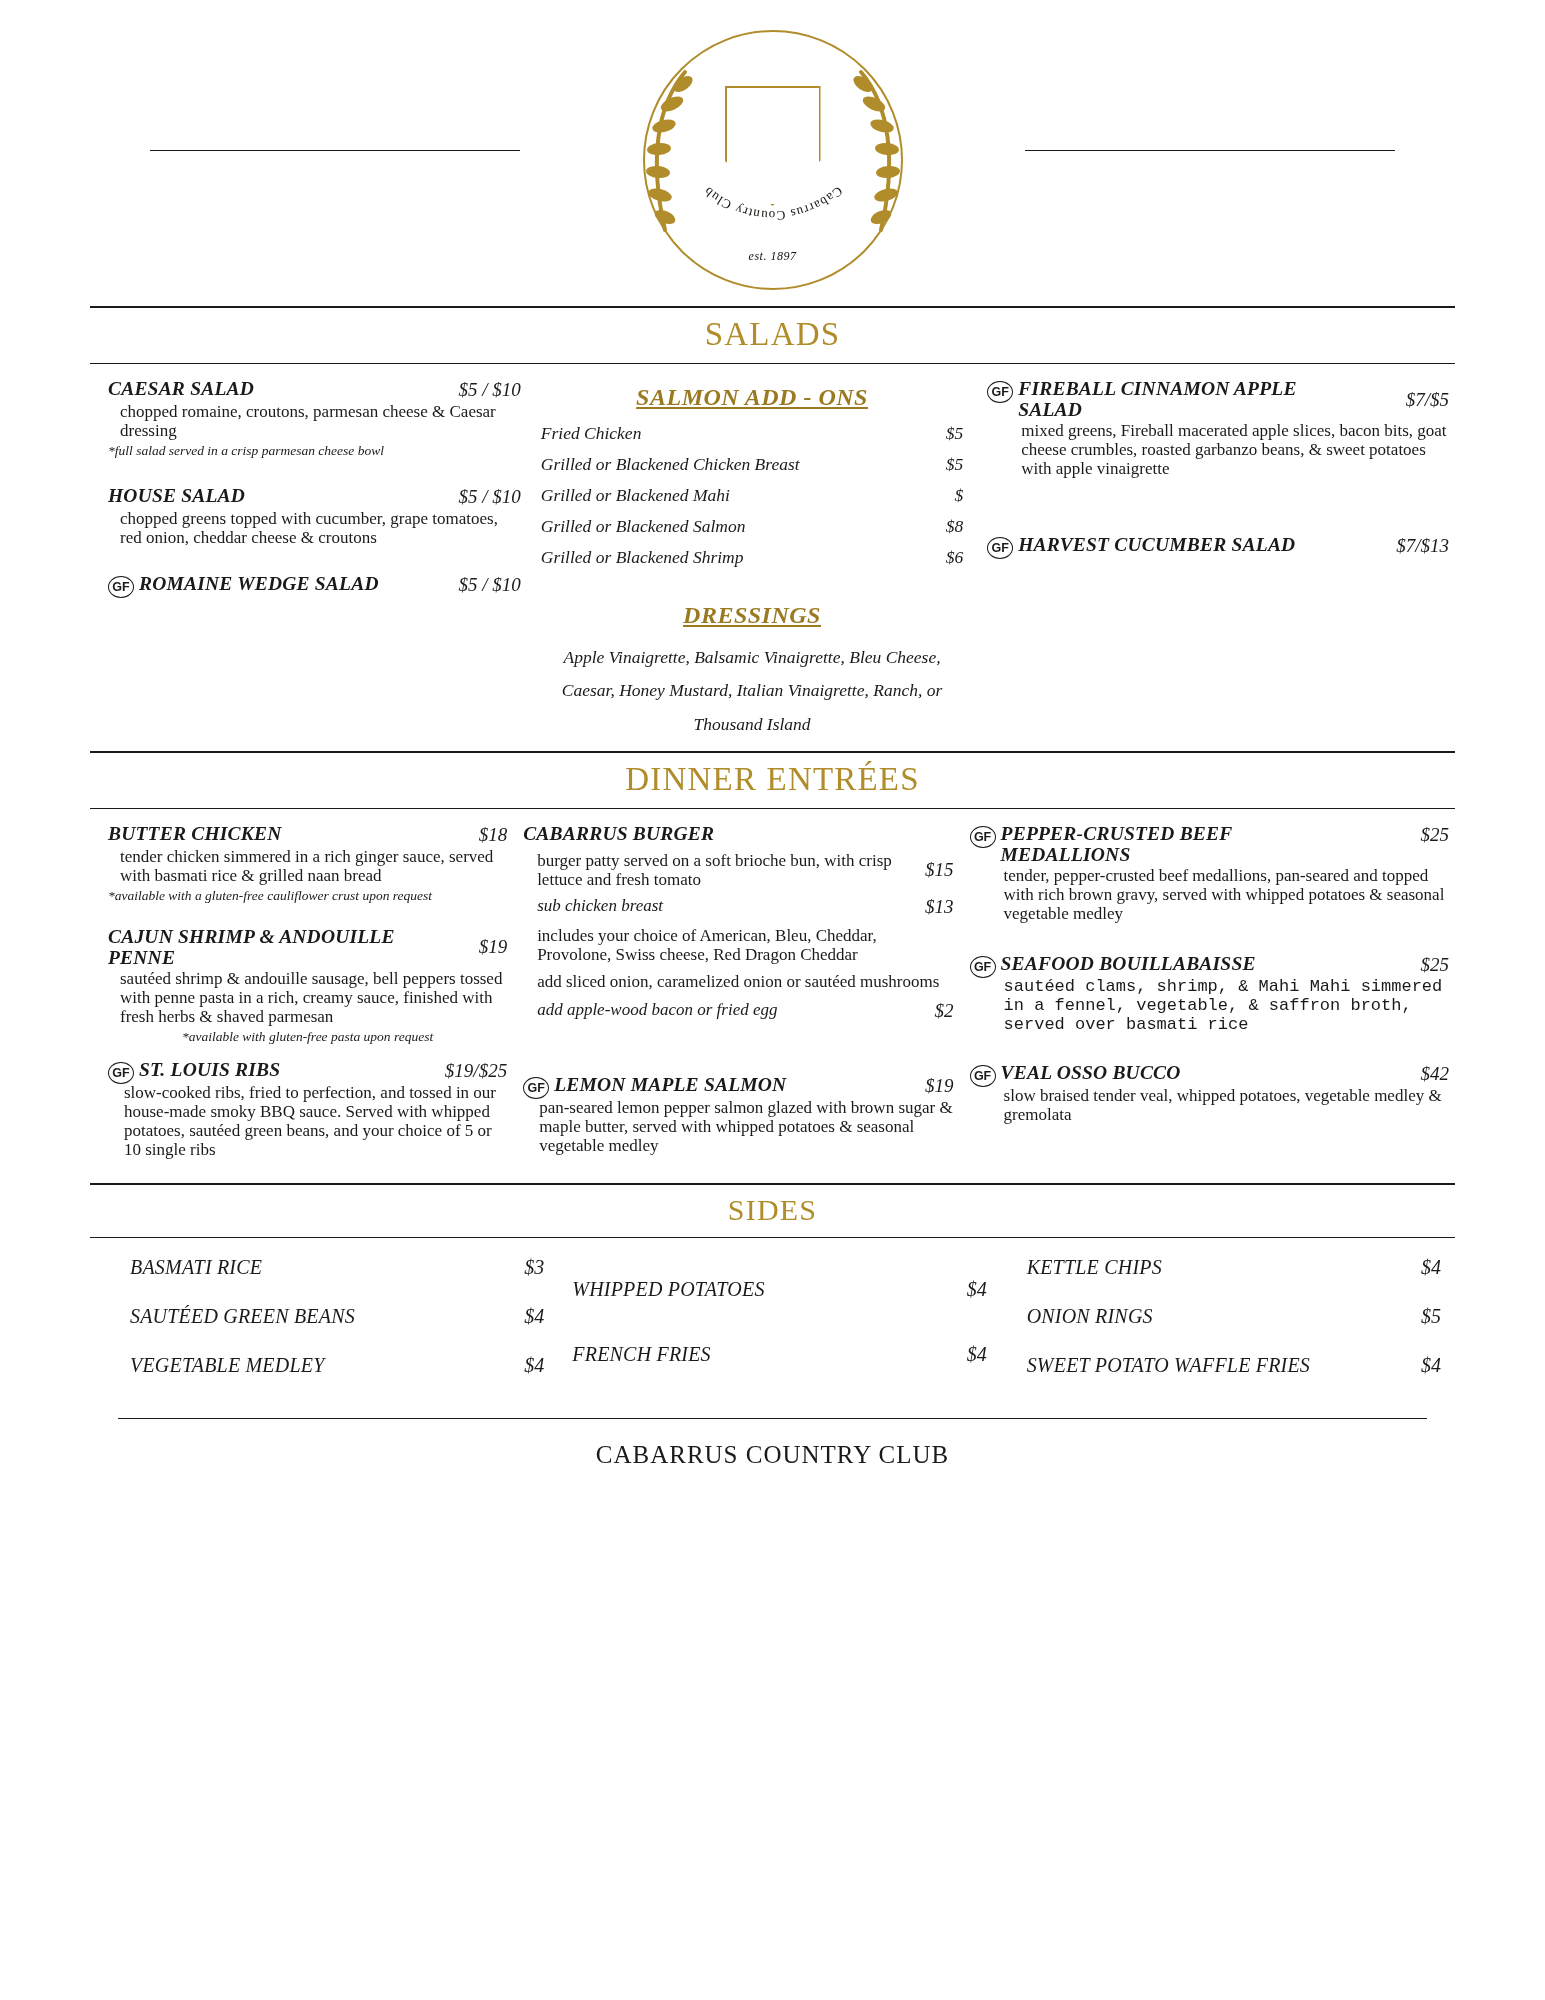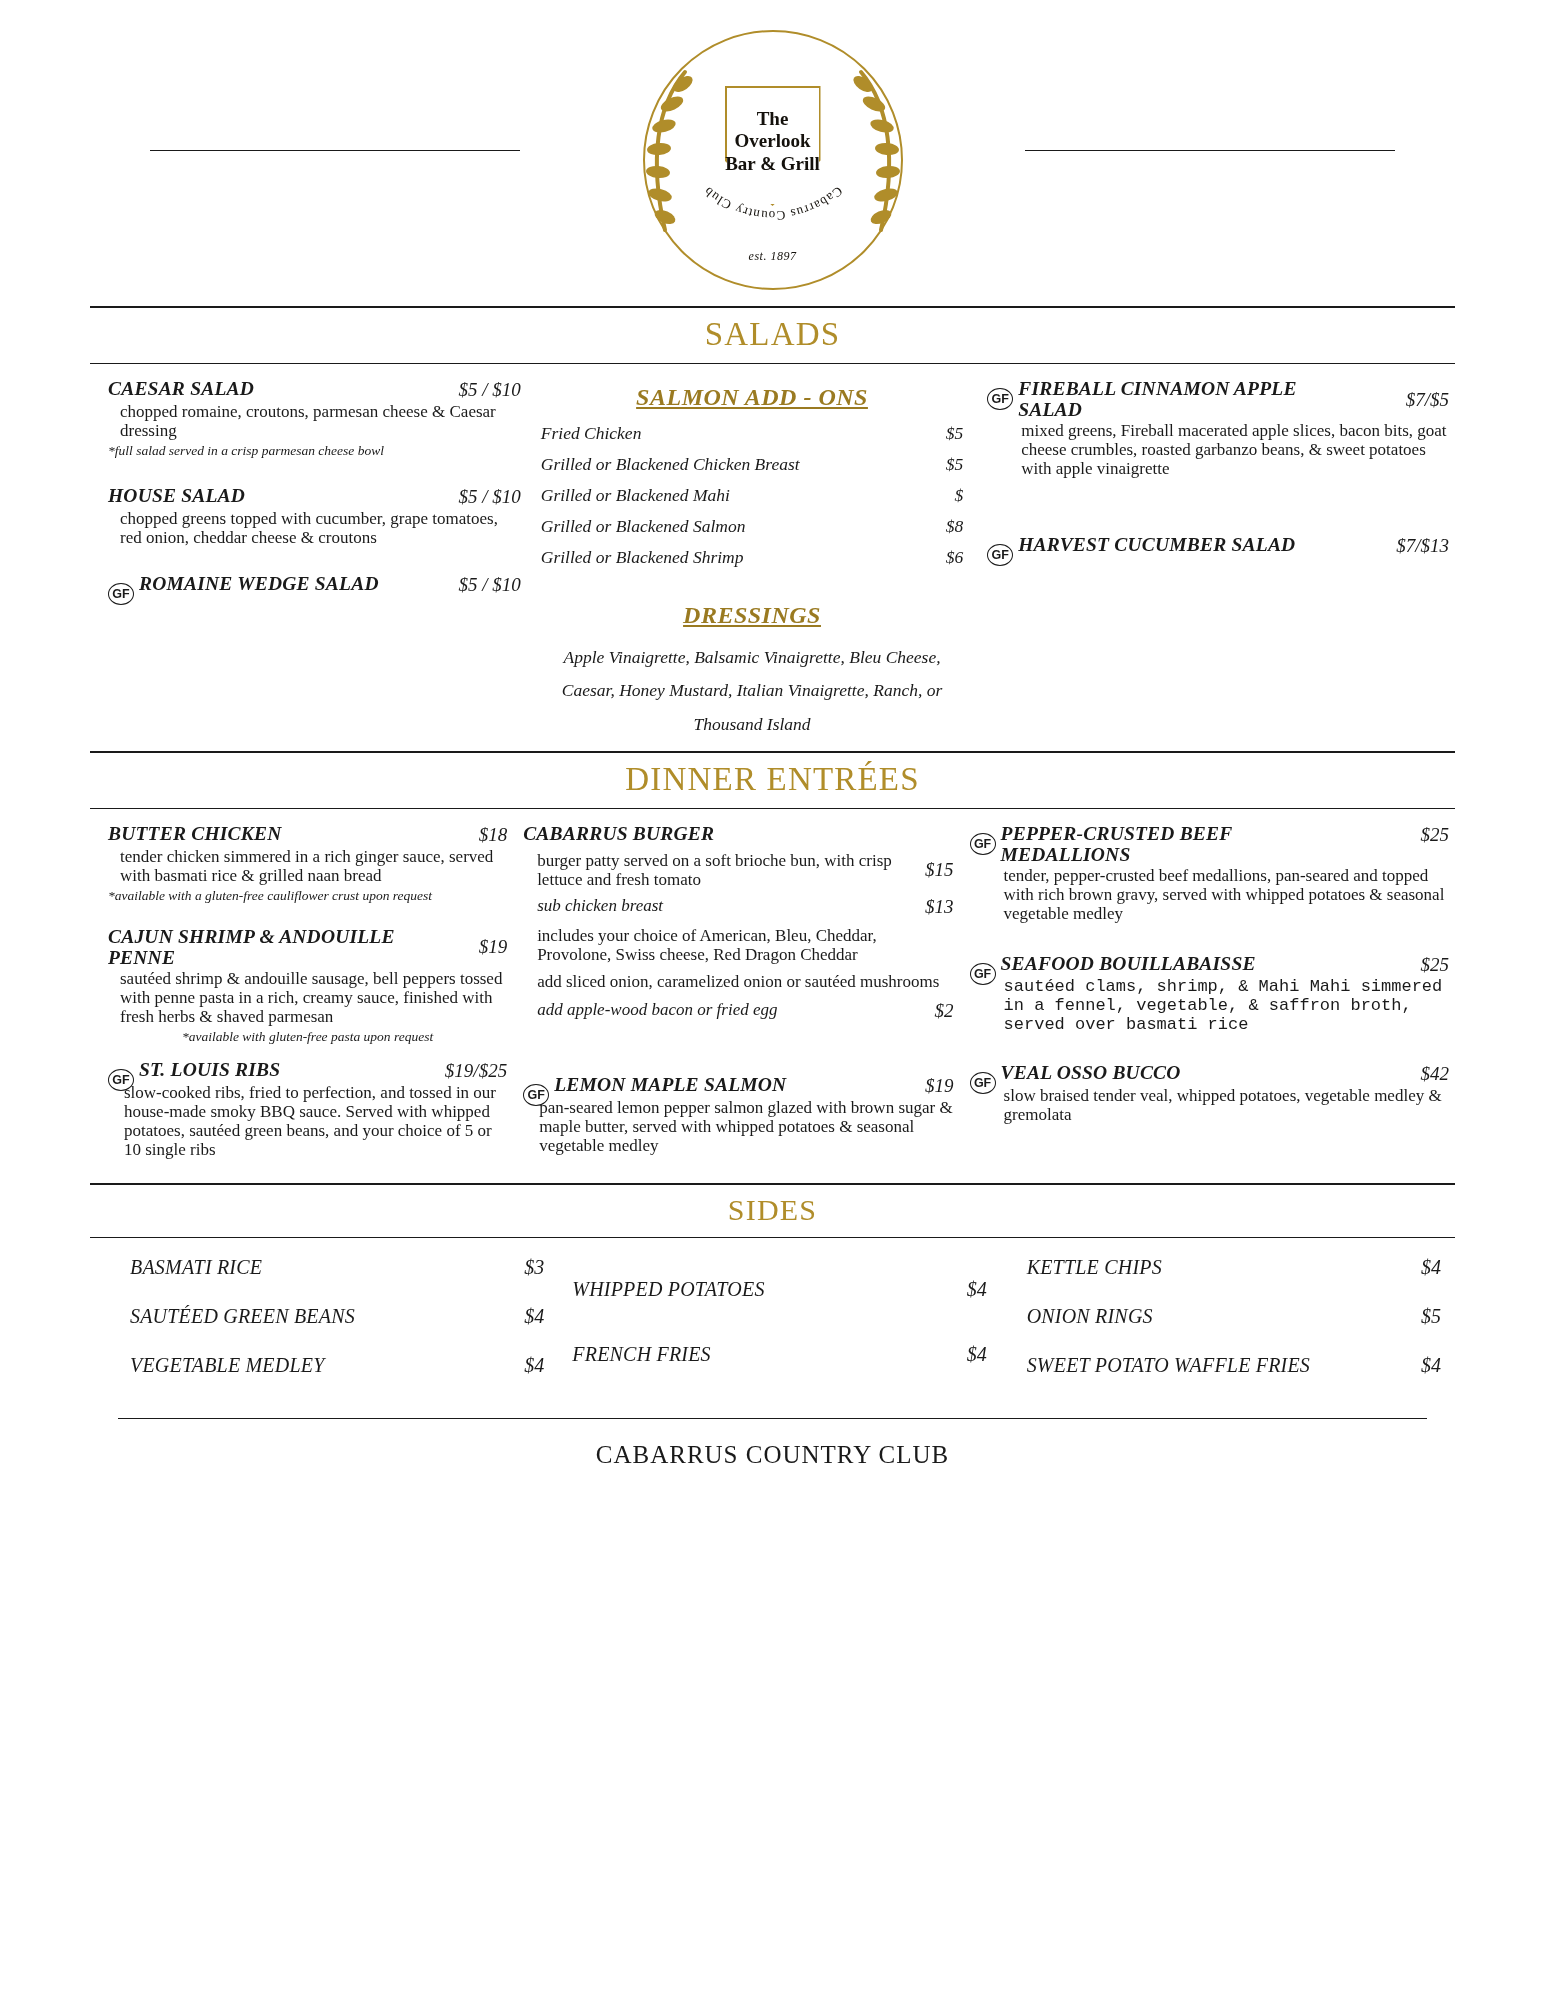--- a/index.html
+++ b/index.html
@@ -90,21 +90,21 @@
   .item-desc {
     font-size: 17px; line-height: 1.12; margin-top: 1px; padding-left: 12px;
   }
   .note {
     font-size: 13.5px; font-style: italic; margin-top: 3px; padding-left: 0;
   }
   .gf {
     display:inline-flex; align-items:center; justify-content:center;
     width: 26px; height: 22px; border: 1.6px solid #1a1a1a; border-radius: 50%;
     font-size: 12.5px; font-weight: bold; font-style: normal;
-    margin-right: 5px; flex: 0 0 auto; position:relative; top: 10px;
+    margin-right: 5px; flex: 0 0 auto; position:relative; top: 3px;
     font-family: "Liberation Sans", sans-serif;
   }
   .name-row { display:flex; align-items:flex-start; }
 
   
   .sub-title {
     text-align:center; color:#9a7a21; font-style: italic; font-weight:bold;
     font-size: 24px; text-decoration: underline; letter-spacing:.5px;
     margin: 6px 0 12px;
   }
@@ -190,25 +190,20 @@
             <ellipse cx="35" cy="66" rx="12" ry="6" transform="rotate(15 35 66)"></ellipse>
             <ellipse cx="40" cy="89" rx="12" ry="6" transform="rotate(5 40 89)"></ellipse>
             <ellipse cx="41" cy="112" rx="12" ry="6" transform="rotate(-5 41 112)"></ellipse>
             <ellipse cx="39" cy="135" rx="12" ry="6" transform="rotate(-14 39 135)"></ellipse>
             <ellipse cx="34" cy="157" rx="11" ry="6" transform="rotate(-24 34 157)"></ellipse>
           </g>
         </svg>
       </div>
 
       <div class="shield"></div>
-      <div class="shield-text">
-        <div>The</div>
-        <div>Overlook</div>
-        <div>Bar &amp; Grill</div>
-      </div>
       <div class="est">est. 1897</div>
     </div>
   </div>
 
   <div class="section-head">SALADS</div>
 
   <div class="cols salads-body">
 
     <div class="col left">
 

